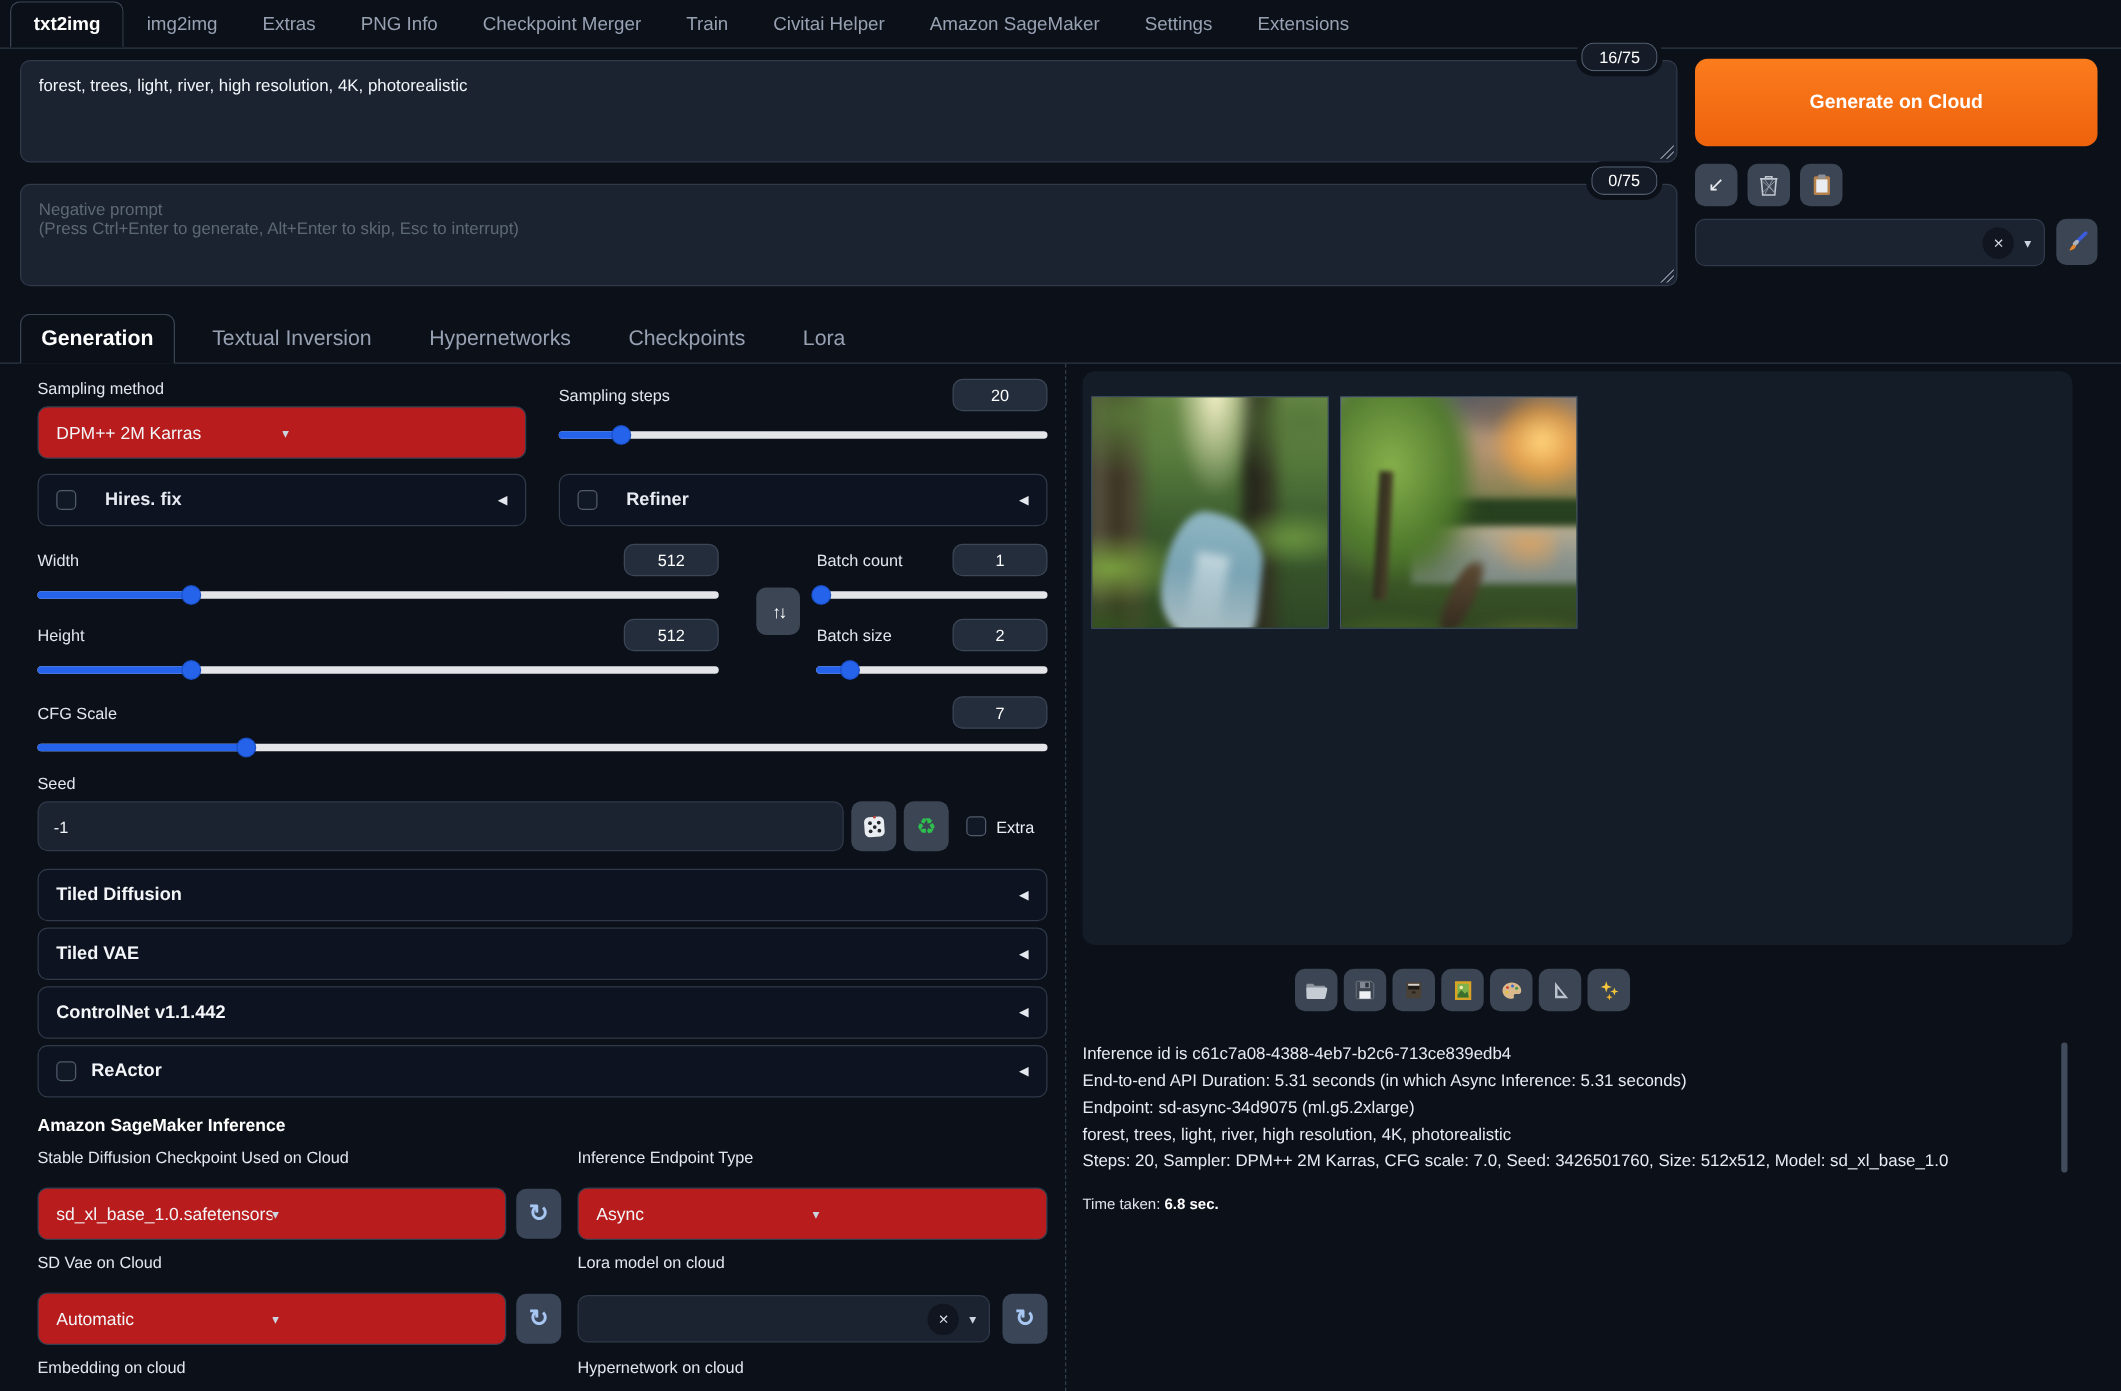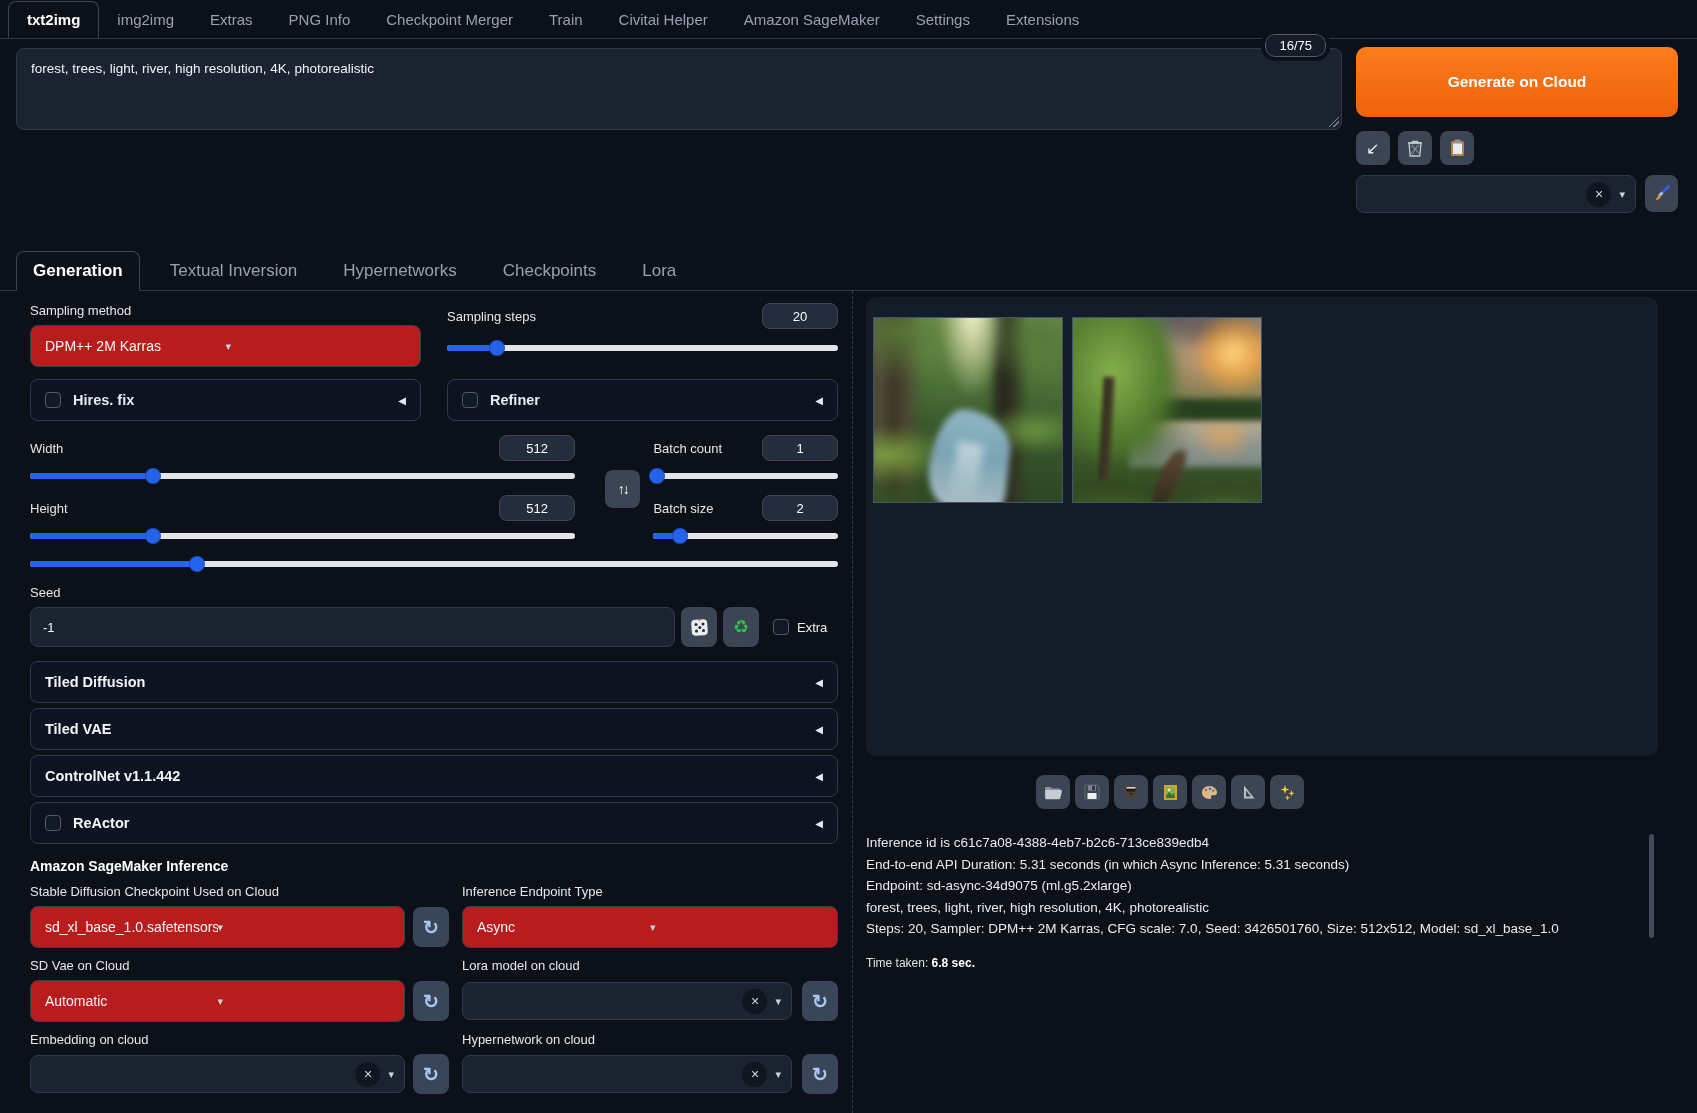--- a/index.html
+++ b/index.html
@@ -50,40 +50,40 @@
   .lblrow { display:flex; justify-content:space-between; align-items:center; height:26px; margin-bottom:8px; }
   .lblrow label { font-size:13px; color:#e3e7ed; font-weight:500; }
   .slider { position:relative; height:14px; cursor:pointer; }
   .slider .track { position:absolute; top:4px; left:0; right:0; height:6px; border-radius:3px; background:#e4e5e9; }
   .slider .fill { position:absolute; top:4px; left:0; height:6px; border-radius:3px; background:#2563eb; }
   .slider .thumb { position:absolute; top:0; width:14px; height:14px; margin-left:-7px; border-radius:50%; background:#2563eb; box-shadow:0 0 0 1px #1b4fc4; }
   .chk { width:16px; height:16px; border:1.5px solid #505b6b; border-radius:4px; background:#121926; cursor:pointer; flex:none; }
   .accbox { display:flex; align-items:center; gap:12px; height:42px; padding:0 14px; border:1px solid #303a49; border-radius:8px; background:#0d1320; margin-top:5px; cursor:pointer; }
   .accbox .acclabel { flex:1; font-size:14.5px; font-weight:600; color:#f3f5f8; }
   .tri { color:#e5e8ee; font-size:10px; }
-  .halfbox { display:flex; align-items:center; gap:12px; height:42px; padding:0 14px; border:1px solid #303a49; border-radius:8px; background:#0d1320; }
+  .halfbox { display:flex; align-items:center; gap:23px; height:42px; padding:0 14px; border:1px solid #303a49; border-radius:8px; background:#0d1320; }
 
   .dims { display:flex; margin-top:14px; align-items:stretch; }
   .wh-col { width:555px; }
   .batch-col { width:188px; margin-left:13px; }
   .btn-swap { width:36px; height:38px; align-self:center; margin-left:30px; background:#3c4553; border:none; border-radius:8px; color:#fff; font-size:14px; letter-spacing:-2px; cursor:pointer; }
   .mt12 { margin-top:12px; }
   .mt14 { margin-top:14px; }
 
   .seed-row { display:flex; gap:6px; align-items:center; }
   .seed-input { width:645px; height:40px; background:#1b2330; border:1px solid #303a49; border-radius:8px; color:#f1f5f9; font-size:13px; padding:0 12px; font-family:inherit; }
   .btn-seed { width:36px; height:40px; background:#3c4553; border:none; border-radius:8px; display:flex; align-items:center; justify-content:center; cursor:pointer; }
   .extra-wrap { display:flex; align-items:center; gap:8px; margin-left:8px; }
   .extra-wrap span { font-size:13px; color:#eceff4; font-weight:500; }
 
   .sm-header { margin-top:14px; font-size:14px; font-weight:bold; color:#fff; }
   .sm-labels { display:flex; margin-top:10px; }
   .sm-labels .l1 { width:432px; font-size:13px; color:#e3e7ed; }
   .sm-labels .l2 { font-size:13px; color:#e3e7ed; }
-  .sm-row { display:flex; align-items:center; margin-top:7px; }
+  .sm-row { display:flex; align-items:center; margin-top:17px; }
   .btn-refresh { width:36px; height:40px; background:#3a4658; border:none; border-radius:8px; color:#a7c7f2; font-size:19px; font-weight:bold; cursor:pointer; display:flex; align-items:center; justify-content:center; }
   .w375 { width:375px; } .w376 { width:376px; } .w330 { width:330px; }
   .g8 { margin-left:8px; } .g13 { margin-left:13px; } .g10 { margin-left:10px; }
 
   
   .right { position:absolute; left:866px; top:297px; width:792px; }
   .gallery { height:459px; background:#141c28; border-radius:10px; padding:20px 0 0 7px; display:flex; gap:9px; }
   .gimg { width:190px; height:186px; border:1px solid #3f566e; position:relative; overflow:hidden; cursor:pointer; background:#222; }
   .gimg .ly { position:absolute; inset:-10px; filter:blur(4px); }
   .gal-actions { display:flex; gap:5px; margin-top:19px; margin-left:170px; }
@@ -114,20 +114,26 @@
     <div class="tab">Settings</div>
     <div class="tab">Extensions</div>
   </header>
 
   <div class="ta-wrap prompt">
     <div class="pill">16/75</div>
     <textarea class="ta" style="">forest, trees, light, river, high resolution, 4K, photorealistic</textarea>
     <div class="resize-handle"></div>
   </div>
 
+  <div class="ta-wrap negative">
+    <div class="pill">0/75</div>
+    <textarea class="ta" placeholder="Negative prompt
+(Press Ctrl+Enter to generate, Alt+Enter to skip, Esc to interrupt)" style=""></textarea>
+    <div class="resize-handle"></div>
+  </div>
 
   <div class="gen-col">
     <button class="btn-generate">Generate on Cloud</button>
     <div class="mini-row">
       <button class="btn-sq">
           <span>↙</span>
         </button>
       <button class="btn-sq">
         <svg width="16" height="18" viewBox="0 0 16 18">
             <path d="M2 4h12l-1.2 13H3.2L2 4z" fill="none" stroke="#c3c9d2" stroke-width="1.3"></path>
@@ -242,20 +248,24 @@
         </div>
         <div class="slider">
           <div class="track"></div>
             <div class="fill" style="width:14.3%"></div>
             <div class="thumb" style="left:14.3%"></div>
         </div>
       </div>
     </div>
 
     <div class="mt14">
+      <div class="lblrow">
+        <label>CFG Scale</label>
+        <input class="numbox" value="7" style="">
+      </div>
       <div class="slider">
         <div class="track"></div>
           <div class="fill" style="width:20.7%"></div>
           <div class="thumb" style="left:20.7%"></div>
       </div>
     </div>
 
     <div class="mt14">
       <label class="fld">Seed</label>
       <div class="seed-row">

